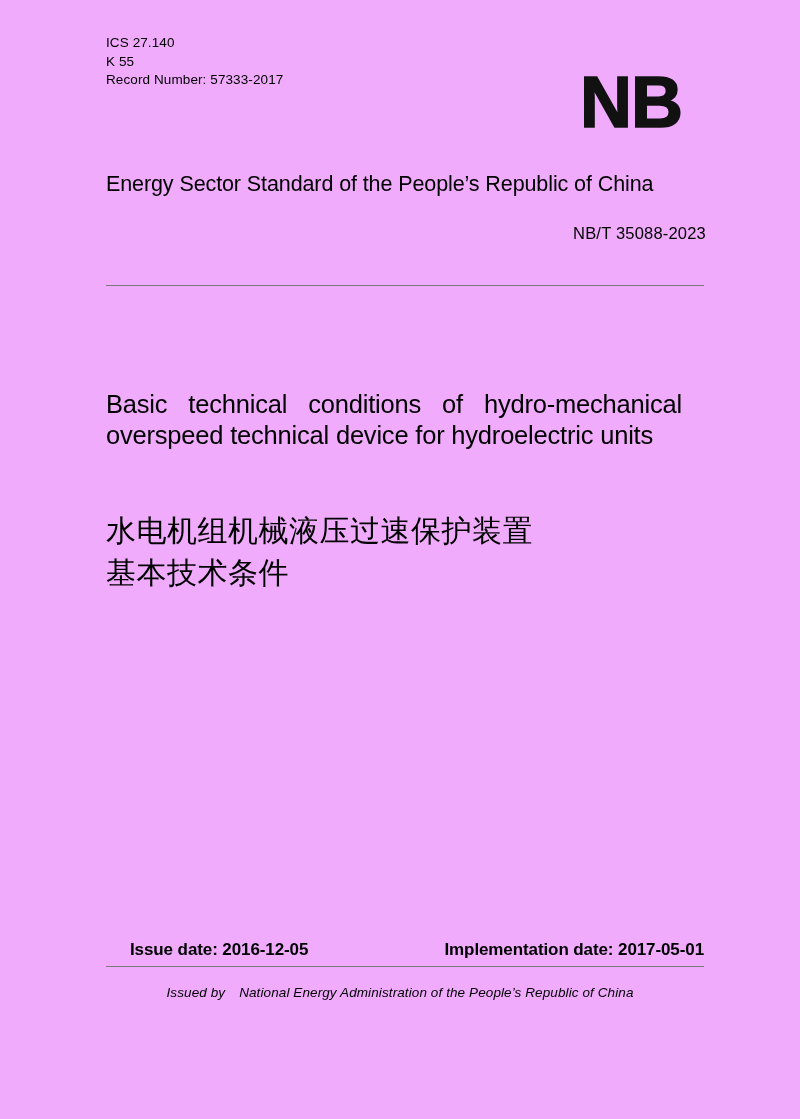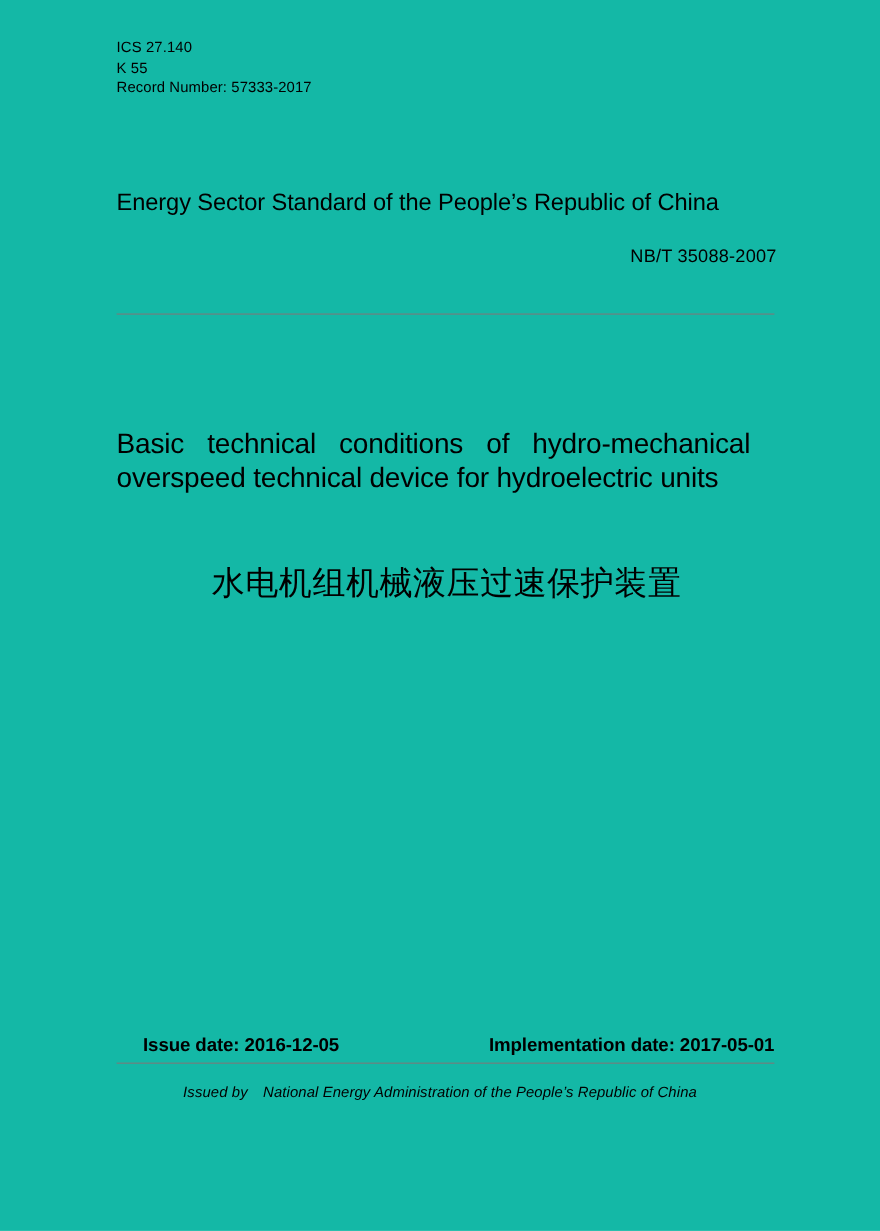--- a/index.html
+++ b/index.html
@@ -11,21 +11,21 @@
     width: 800px;
     height: 1119px;
     font-family: "Liberation Sans", sans-serif;
     color: #000000;
     -webkit-font-smoothing: antialiased;
   }
   .page {
     position: relative;
     width: 800px;
     height: 1119px;
-    background: #14b8a6;
+    background: #f0abfc;
     box-sizing: border-box;
   }
 
   
   .header-meta {
     position: absolute;
     left: 106px;
     top: 34px;
     font-size: 13.5px;
     line-height: 18.5px;
@@ -93,21 +93,21 @@
   .title-cn {
     position: absolute;
     left: 106px;
     top: 510px;
     width: 600px;
     font-family: "DejaVu Sans", "Liberation Sans", sans-serif;
     font-size: 30px;
     line-height: 42px;
     letter-spacing: 0.5px;
   }
-  .title-cn div { white-space: nowrap; text-align: center; }
+  .title-cn div { white-space: nowrap; }
 
   .translation-note {
     position: absolute;
     left: 106px;
     top: 613px;
     font-size: 17px;
     font-style: italic;
     line-height: 24px;
     letter-spacing: 0.1px;
     white-space: nowrap;
@@ -156,31 +156,33 @@
 <body>
 
 <div class="page">
 
   <div class="header-meta">
     <div>ICS 27.140</div>
     <div>K 55</div>
     <div>Record Number: 57333-2017</div>
   </div>
 
+  <div class="nb-logo">NB</div>
 
   <div class="org-line">Energy Sector Standard of the People’s Republic of China</div>
 
-  <div class="std-number">NB/T 35088-2007</div>
+  <div class="std-number">NB/T 35088-2023</div>
 
   <div class="rule rule-top"></div>
 
   <div class="title-en">Basic technical conditions of hydro-mechanical overspeed technical device for hydroelectric units</div>
 
   <div class="title-cn">
     <div>水电机组机械液压过速保护装置</div>
+    <div>基本技术条件</div>
   </div>
 
 
   <div class="dates">
     <span class="issue">Issue date: 2016-12-05</span>
     <span class="impl">Implementation date: 2017-05-01</span>
   </div>
 
   <div class="rule rule-bottom"></div>
 

